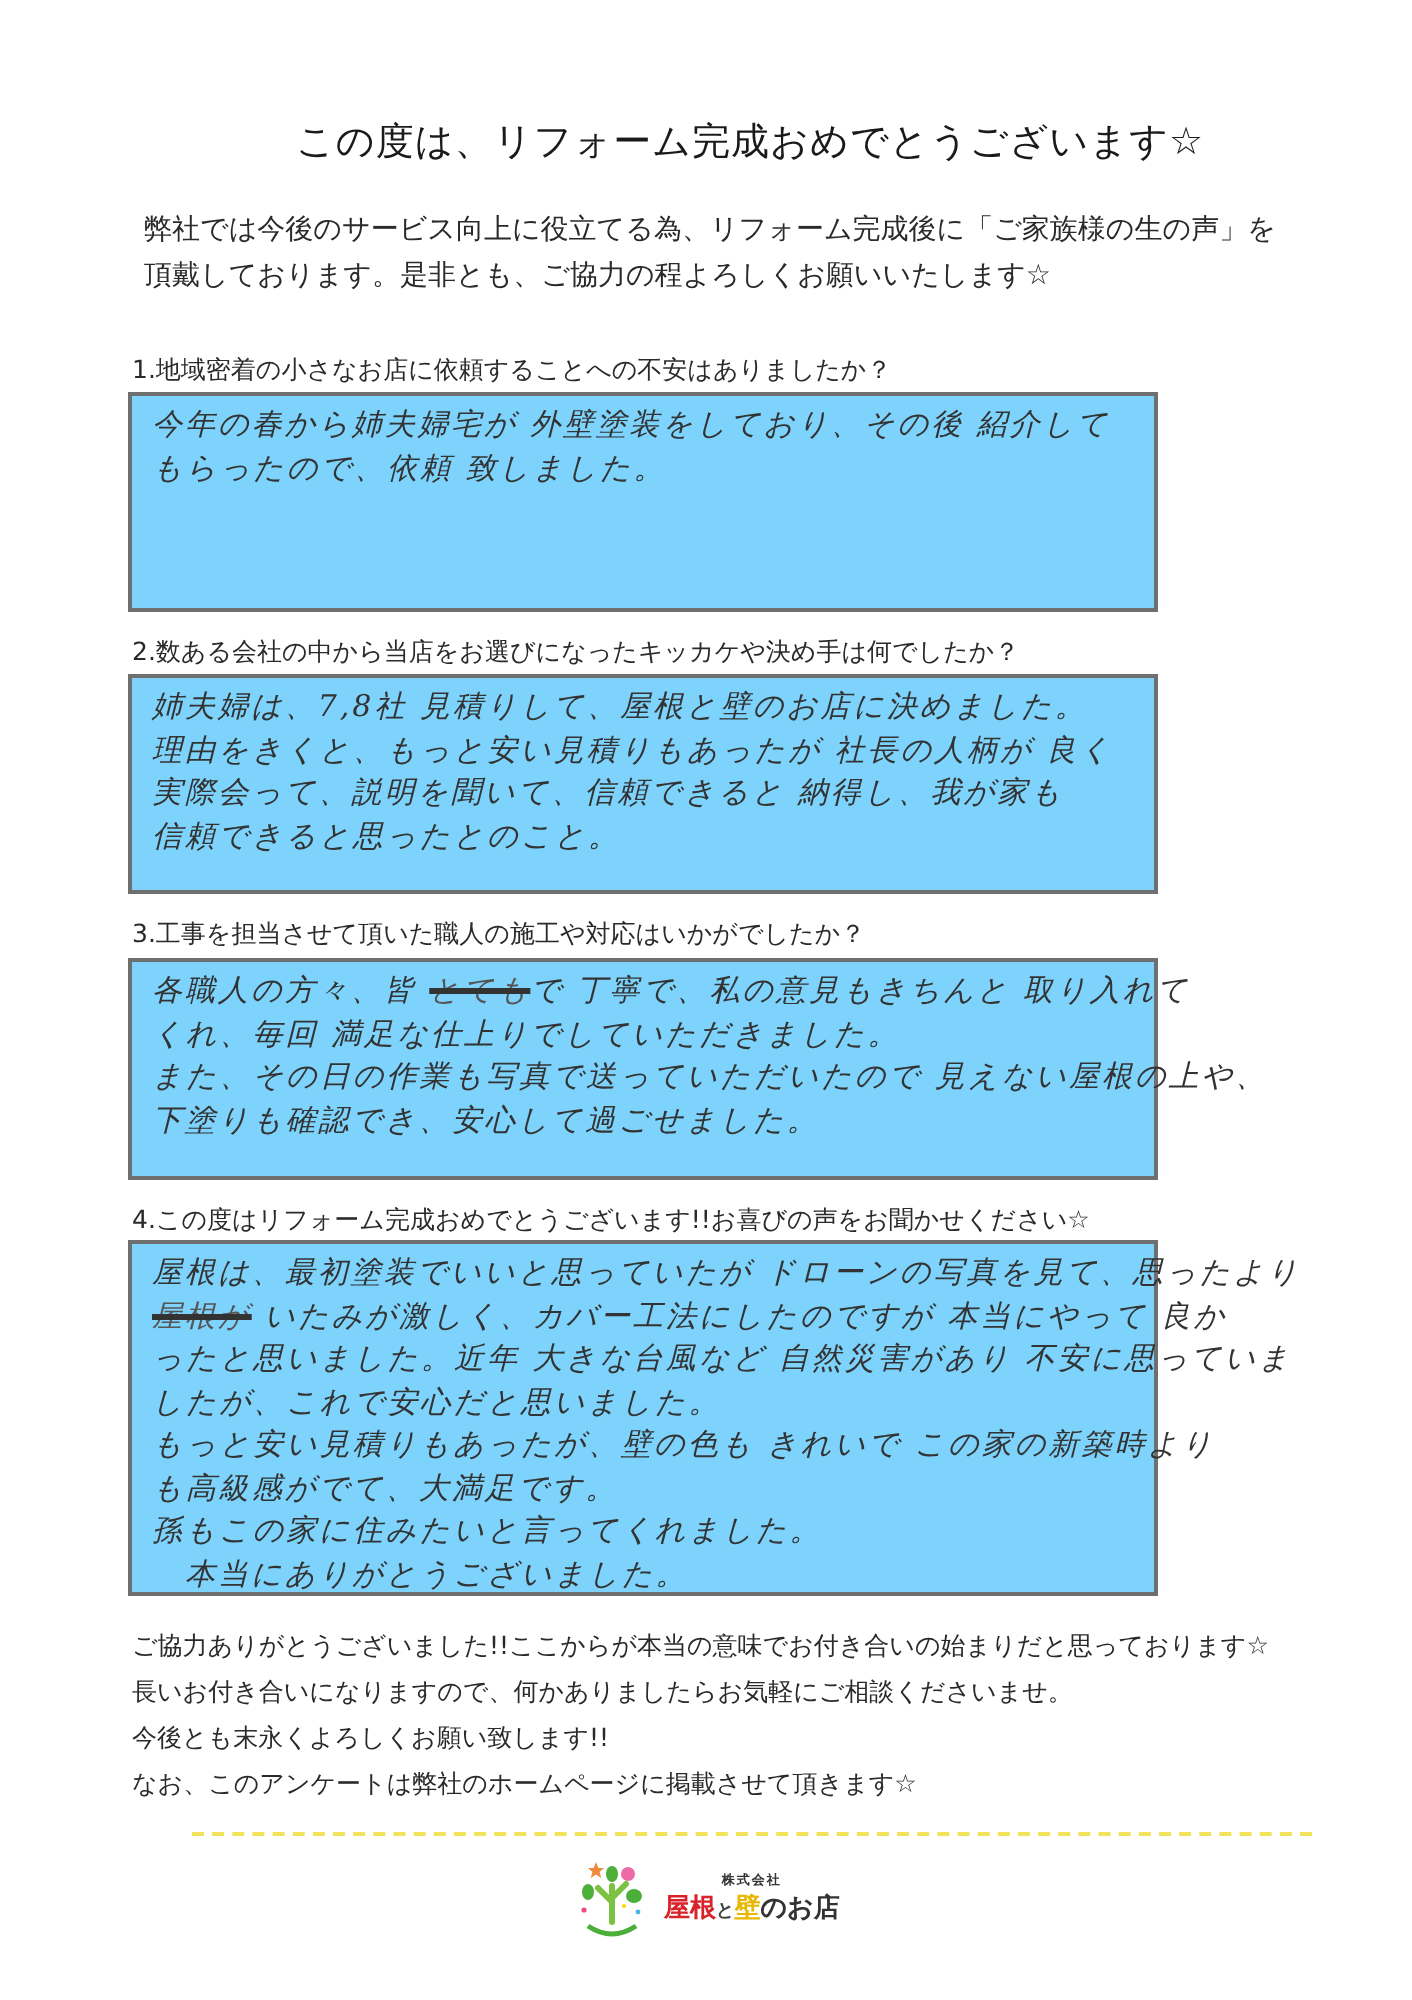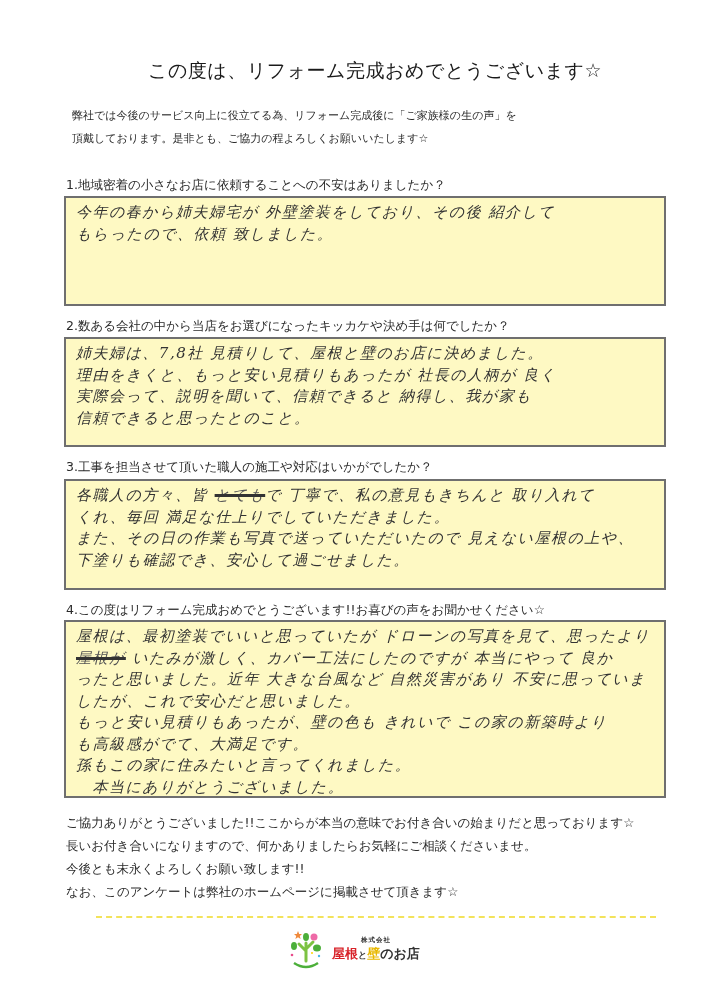--- a/index.html
+++ b/index.html
@@ -7,28 +7,28 @@
       width: 706px; height: 1000px; position: relative; overflow: hidden;
       font-family: "DejaVu Sans", "Liberation Sans", sans-serif;
       color: #222;
     }
     .title {
       position: absolute; left: 0; width: 706px; top: 58px;
       text-align: center; font-size: 19px; color: #1a1a1a; letter-spacing: 0.5px; padding-left: 22px;
     }
     .intro {
       position: absolute; left: 72px; top: 104px; width: 580px;
-      font-size: 11px; line-height: 23px; color: #2a2a2a;
+      font-size: 14px; line-height: 23px; color: #2a2a2a;
     }
     .q-label {
       position: absolute; left: 66px; font-size: 12.5px; color: #2a2a2a;
     }
     .answer-box {
-      position: absolute; left: 64px; width: 602px;
-      border: 2px solid #6f6f6f; box-sizing: border-box; background: #fef9c3;
+      position: absolute; left: 64px; width: 515px;
+      border: 2px solid #6f6f6f; box-sizing: border-box; background: #7dd3fc;
       padding: 4px 8px 0 10px;
     }
     .answer-line {
       font-family: "DejaVu Serif", "Liberation Serif", serif;
       font-size: 15px; line-height: 21.5px; color: #333;
       white-space: nowrap; letter-spacing: 1.5px; font-style: italic;
       display: block;
     }
     .strike {
       text-decoration: line-through; text-decoration-thickness: 3px;

